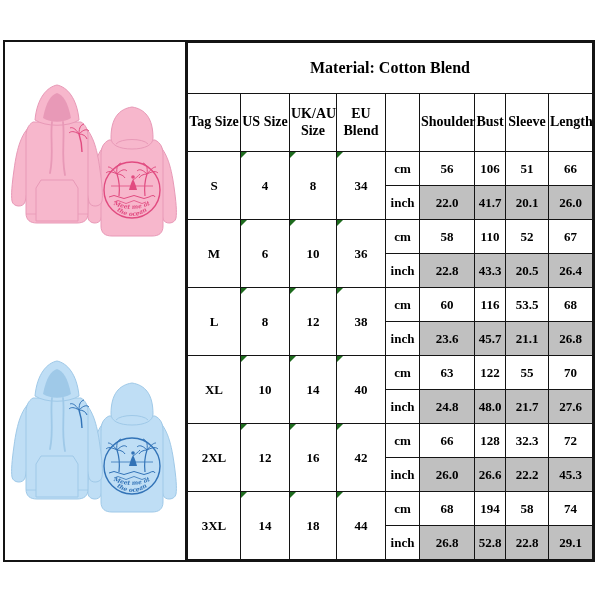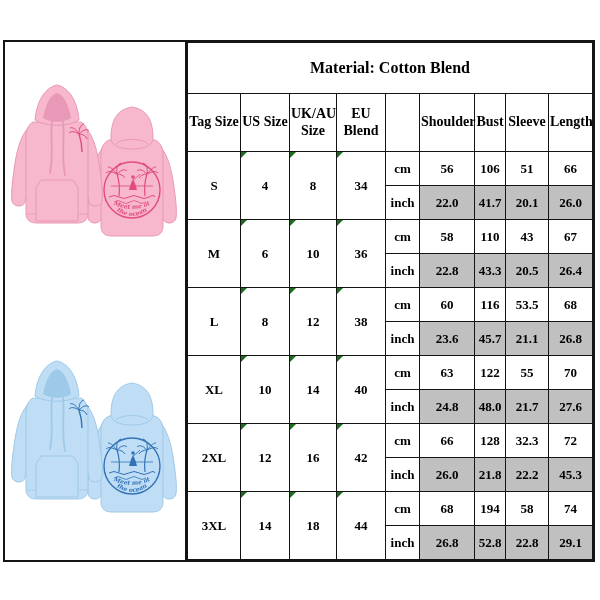--- a/index.html
+++ b/index.html
@@ -180,21 +180,21 @@
         </tr>
 
         <tr>
           <td rowspan="2">M</td>
           <td rowspan="2"><span class="tri"></span><span>6</span></td>
           <td rowspan="2"><span class="tri"></span><span>10</span></td>
           <td rowspan="2"><span class="tri"></span><span>36</span></td>
           <td>cm</td>
           <td>58</td>
           <td>110</td>
-          <td>43</td>
+          <td>52</td>
           <td>67</td>
         </tr>
         <tr>
           <td>inch</td>
           <td class="gray">22.8</td>
           <td class="gray">43.3</td>
           <td class="gray">20.5</td>
           <td class="gray">26.4</td>
         </tr>
 
@@ -243,21 +243,21 @@
           <td rowspan="2"><span class="tri"></span><span>42</span></td>
           <td>cm</td>
           <td>66</td>
           <td>128</td>
           <td>32.3</td>
           <td>72</td>
         </tr>
         <tr>
           <td>inch</td>
           <td class="gray">26.0</td>
-          <td class="gray">21.8</td>
+          <td class="gray">26.6</td>
           <td class="gray">22.2</td>
           <td class="gray">45.3</td>
         </tr>
 
         <tr>
           <td rowspan="2">3XL</td>
           <td rowspan="2"><span class="tri"></span><span>14</span></td>
           <td rowspan="2"><span class="tri"></span><span>18</span></td>
           <td rowspan="2"><span class="tri"></span><span>44</span></td>
           <td>cm</td>

